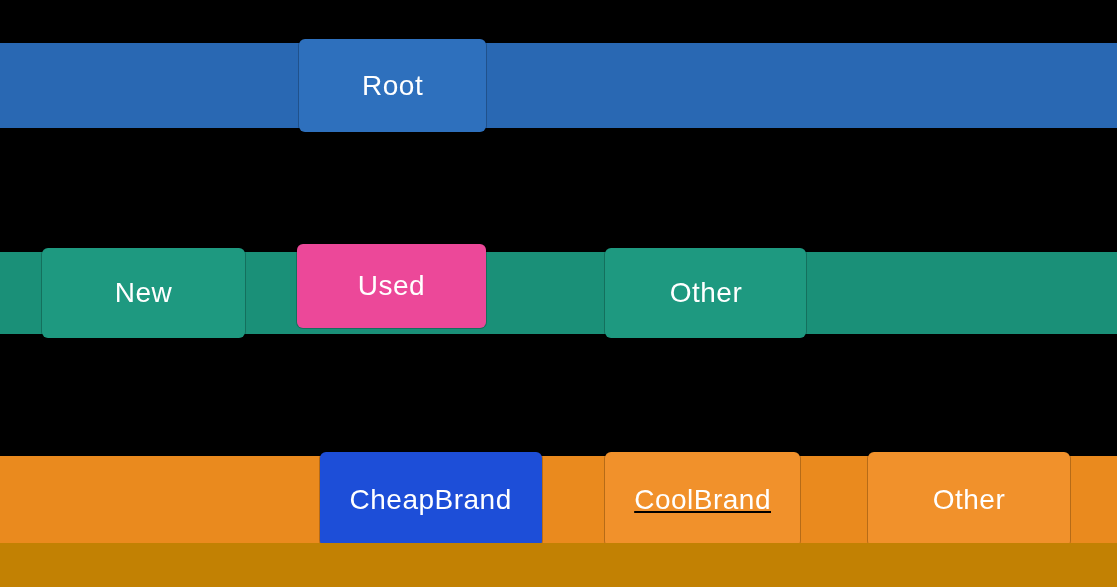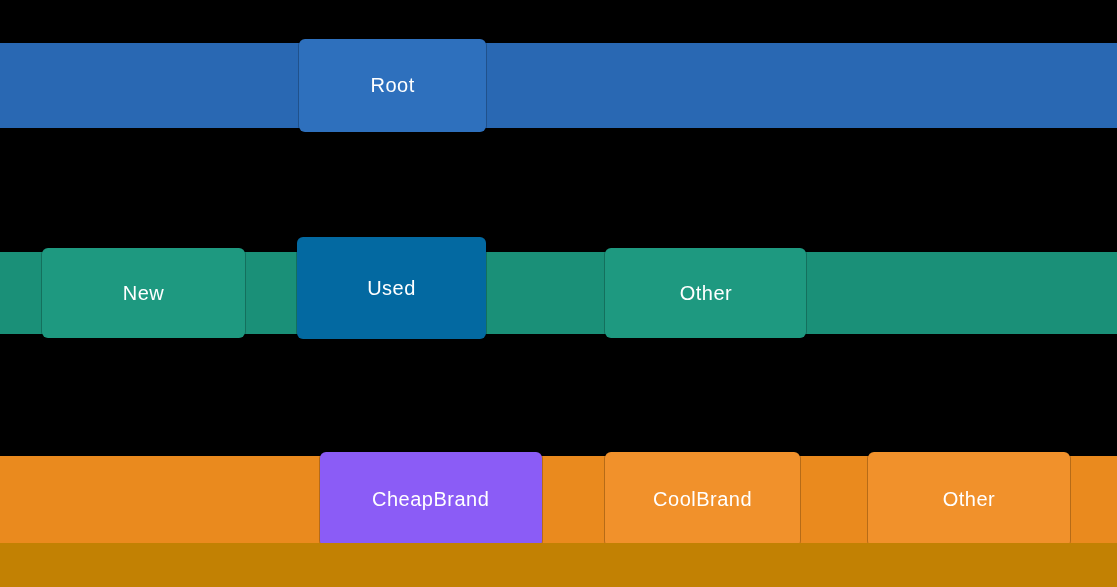--- a/index.html
+++ b/index.html
@@ -23,21 +23,21 @@
   .tile {
     position: absolute;
     border-radius: 6px;
     box-shadow: 0 0 0 1px rgba(0,0,0,0.22);
     display: flex;
     align-items: center;
     justify-content: center;
   }
   .tile span {
     color: #ffffff;
-    font-size: 20px;
+    font-size: 28px;
     letter-spacing: 0.5px;
     white-space: nowrap;
     user-select: none;
   }
   .partial-band {
     position: absolute;
     left: 0;
     width: 1117px;
   }
 </style>
@@ -46,30 +46,30 @@
 
 <div class="stage" style="background: rgb(0, 0, 0);">
     <div class="band" style="top: 43px; height: 85px; background: rgb(41, 104, 179);"></div>
     <div class="tile" style="left: 299.4px; width: 186.5px; top: 39px; height: 93px; background: rgb(46, 112, 189);">
       <span>Root</span>
     </div>
     <div class="band" style="top: 252px; height: 82px; background: rgb(26, 144, 120);"></div>
     <div class="tile" style="left: 42.4px; width: 202.2px; top: 248px; height: 90px; background: rgb(30, 153, 128); text-align: center;">
       <span>New</span>
     </div>
-    <div class="tile" style="left: 297.1px; width: 188.8px; top: 237px; height: 102px; background: #0369a1;">
+    <div class="tile" style="left: 297.1px; width: 188.8px; top: 244px; height: 84px; background: #ec4899;">
       <span>Used</span>
     </div>
     <div class="tile" style="left: 605.4px; width: 201.1px; top: 248px; height: 90px; background: rgb(30, 153, 128);">
       <span>Other</span>
     </div>
     <div class="band" style="top: 456px; height: 87px; background: rgb(234, 138, 30);"></div>
-    <div class="tile" style="left: 319.5px; width: 222.3px; top: 452px; height: 95px; background: #8b5cf6;">
+    <div class="tile" style="left: 319.5px; width: 222.3px; top: 452px; height: 95px; background: #1d4ed8;">
       <span>CheapBrand</span>
     </div>
-    <div class="tile" style="left: 605.4px; width: 194.4px; top: 452px; height: 95px; background: rgb(241, 145, 43);">
+    <div class="tile" style="left: 605.4px; width: 194.4px; top: 452px; height: 95px; background: rgb(241, 145, 43); text-decoration: underline;">
       <span>CoolBrand</span>
     </div>
     <div class="tile" style="left: 867.9px; width: 202.2px; top: 452px; height: 95px; background: rgb(241, 145, 43);">
       <span>Other</span>
     </div>
     <div class="partial-band" style="top: 543px; height: 44px; background: rgb(194, 129, 3);"></div>
   </div>
 
 </body></html>

